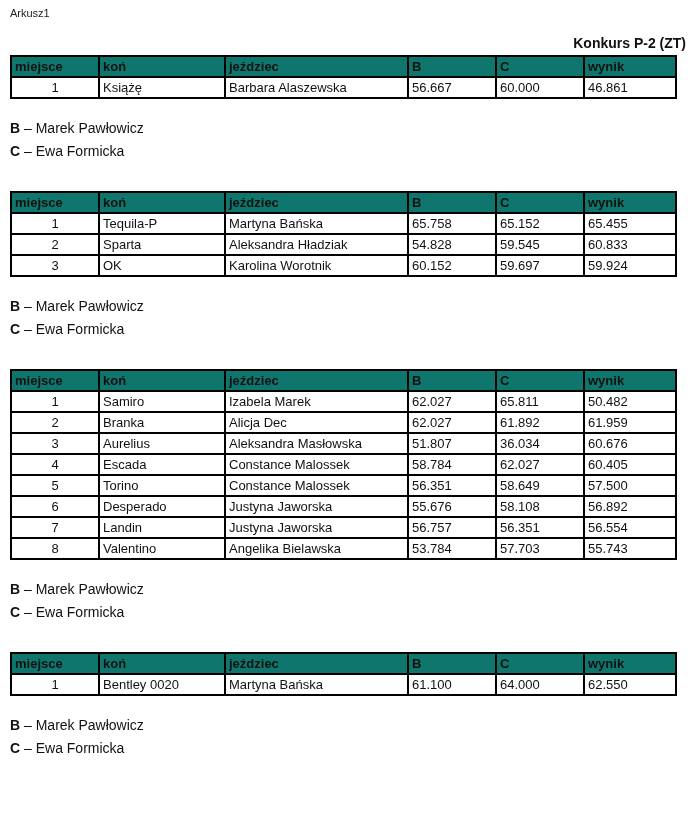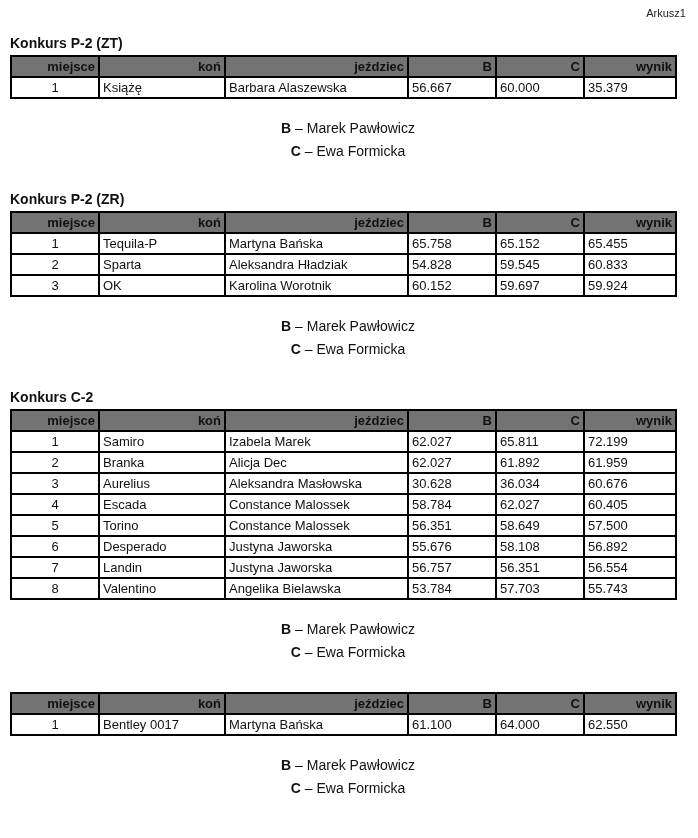--- a/index.html
+++ b/index.html
@@ -12,75 +12,75 @@
     width: 698px;
     height: 838px;
     font-family: "Liberation Sans", "DejaVu Sans", sans-serif;
     color: #111111;
     overflow: hidden;
   }
   .page {
     padding: 6px 12px 0 10px;
   }
   .sheet-title {
-    text-align: right;
+    text-align: left;
     font-size: 11px;
     line-height: 14px;
     margin: 0;
     color: #222222;
   }
   .section {
     margin-top: 15px;
     margin-bottom: 28px;
   }
   .section:first-of-type { margin-top: 15px; }
   .section-heading {
     font-size: 14px;
     font-weight: bold;
     line-height: 16px;
     margin: 0 0 4px 0;
     color: #111111;
+    text-align: right;
   }
   table.results {
     border-collapse: collapse;
     table-layout: fixed;
     width: 665px;
   }
   table.results th,
   table.results td {
     border: 2px solid #000000;
     font-size: 13px;
     height: 19px;
     line-height: 17px;
     padding: 1px 3px;
     overflow: hidden;
     white-space: nowrap;
   }
   table.results th {
     font-weight: bold;
-    text-align: right;
-    background: #737373;
+    text-align: left;
+    background: #0f766e;
   }
   td.col-0 { text-align: center; }
   td.col-1, td.col-2, td.col-3, td.col-4, td.col-5 { text-align: left; }
   col.col-0 { width: 88px; }
   col.col-1 { width: 126px; }
   col.col-2 { width: 183px; }
   col.col-3 { width: 88px; }
   col.col-4 { width: 88px; }
   col.col-5 { width: 92px; }
   .judges {
     margin-top: 18px;
   }
   .judges p {
     margin: 0;
     font-size: 14px;
     line-height: 23px;
     color: #111111;
-    text-align: center;
   }
   .judges b { font-weight: bold; }
 </style>
 </head>
 <body>
 
 <div class="page">
   <p class="sheet-title">Arkusz1</p>
 
   <div id="sections-host">
@@ -105,169 +105,21 @@
               <th class="col-5">wynik</th>
             </tr>
       </thead>
       <tbody>
             <tr>
               <td class="col-0">1</td>
               <td class="col-1">Książę</td>
               <td class="col-2">Barbara Alaszewska</td>
               <td class="col-3">56.667</td>
               <td class="col-4">60.000</td>
-              <td class="col-5">35.379</td>
-            </tr>
-          </tbody>
-    </table>
-    <div class="judges">
-          <p><b>B</b> – Marek Pawłowicz</p>
-          <p><b>C</b> – Ewa Formicka</p>
-        </div>
-  </div>
-
-  <div class="section">
-    <h2 class="section-heading">Konkurs P-2 (ZR)</h2>
-    <table class="results">
-      <colgroup>
-        <col class="col-0">
-            <col class="col-1">
-            <col class="col-2">
-        <col class="col-3">
-            <col class="col-4">
-            <col class="col-5">
-      </colgroup>
-      <thead>
-        <tr>
-              <th class="col-0">miejsce</th>
-              <th class="col-1">koń</th>
-              <th class="col-2">jeździec</th>
-              <th class="col-3">B</th>
-              <th class="col-4">C</th>
-              <th class="col-5">wynik</th>
-            </tr>
-      </thead>
-      <tbody>
-            <tr>
-              <td class="col-0">1</td>
-              <td class="col-1">Tequila-P</td>
-              <td class="col-2">Martyna Bańska</td>
-              <td class="col-3">65.758</td>
-              <td class="col-4">65.152</td>
-              <td class="col-5">65.455</td>
-            </tr>
-            <tr>
-              <td class="col-0">2</td>
-              <td class="col-1">Sparta</td>
-              <td class="col-2">Aleksandra Hładziak</td>
-              <td class="col-3">54.828</td>
-              <td class="col-4">59.545</td>
-              <td class="col-5">60.833</td>
-            </tr>
-            <tr>
-              <td class="col-0">3</td>
-              <td class="col-1">OK</td>
-              <td class="col-2">Karolina Worotnik</td>
-              <td class="col-3">60.152</td>
-              <td class="col-4">59.697</td>
-              <td class="col-5">59.924</td>
-            </tr>
-          </tbody>
-    </table>
-    <div class="judges">
-          <p><b>B</b> – Marek Pawłowicz</p>
-          <p><b>C</b> – Ewa Formicka</p>
-        </div>
-  </div>
-
-  <div class="section">
-    <h2 class="section-heading">Konkurs C-2</h2>
-    <table class="results">
-      <colgroup>
-        <col class="col-0">
-            <col class="col-1">
-            <col class="col-2">
-        <col class="col-3">
-            <col class="col-4">
-            <col class="col-5">
-      </colgroup>
-      <thead>
-        <tr>
-              <th class="col-0">miejsce</th>
-              <th class="col-1">koń</th>
-              <th class="col-2">jeździec</th>
-              <th class="col-3">B</th>
-              <th class="col-4">C</th>
-              <th class="col-5">wynik</th>
-            </tr>
-      </thead>
-      <tbody>
-            <tr>
-              <td class="col-0">1</td>
-              <td class="col-1">Samiro</td>
-              <td class="col-2">Izabela Marek</td>
-              <td class="col-3">62.027</td>
-              <td class="col-4">65.811</td>
-              <td class="col-5">72.199</td>
-            </tr>
-            <tr>
-              <td class="col-0">2</td>
-              <td class="col-1">Branka</td>
-              <td class="col-2">Alicja Dec</td>
-              <td class="col-3">62.027</td>
-              <td class="col-4">61.892</td>
-              <td class="col-5">61.959</td>
-            </tr>
-            <tr>
-              <td class="col-0">3</td>
-              <td class="col-1">Aurelius</td>
-              <td class="col-2">Aleksandra Masłowska</td>
-              <td class="col-3">30.628</td>
-              <td class="col-4">36.034</td>
-              <td class="col-5">60.676</td>
-            </tr>
-            <tr>
-              <td class="col-0">4</td>
-              <td class="col-1">Escada</td>
-              <td class="col-2">Constance Malossek</td>
-              <td class="col-3">58.784</td>
-              <td class="col-4">62.027</td>
-              <td class="col-5">60.405</td>
-            </tr>
-            <tr>
-              <td class="col-0">5</td>
-              <td class="col-1">Torino</td>
-              <td class="col-2">Constance Malossek</td>
-              <td class="col-3">56.351</td>
-              <td class="col-4">58.649</td>
-              <td class="col-5">57.500</td>
-            </tr>
-            <tr>
-              <td class="col-0">6</td>
-              <td class="col-1">Desperado</td>
-              <td class="col-2">Justyna Jaworska</td>
-              <td class="col-3">55.676</td>
-              <td class="col-4">58.108</td>
-              <td class="col-5">56.892</td>
-            </tr>
-            <tr>
-              <td class="col-0">7</td>
-              <td class="col-1">Landin</td>
-              <td class="col-2">Justyna Jaworska</td>
-              <td class="col-3">56.757</td>
-              <td class="col-4">56.351</td>
-              <td class="col-5">56.554</td>
-            </tr>
-            <tr>
-              <td class="col-0">8</td>
-              <td class="col-1">Valentino</td>
-              <td class="col-2">Angelika Bielawska</td>
-              <td class="col-3">53.784</td>
-              <td class="col-4">57.703</td>
-              <td class="col-5">55.743</td>
+              <td class="col-5">46.861</td>
             </tr>
           </tbody>
     </table>
     <div class="judges">
           <p><b>B</b> – Marek Pawłowicz</p>
           <p><b>C</b> – Ewa Formicka</p>
         </div>
   </div>
 
   <div class="section">
@@ -286,21 +138,167 @@
               <th class="col-1">koń</th>
               <th class="col-2">jeździec</th>
               <th class="col-3">B</th>
               <th class="col-4">C</th>
               <th class="col-5">wynik</th>
             </tr>
       </thead>
       <tbody>
             <tr>
               <td class="col-0">1</td>
-              <td class="col-1">Bentley 0017</td>
+              <td class="col-1">Tequila-P</td>
+              <td class="col-2">Martyna Bańska</td>
+              <td class="col-3">65.758</td>
+              <td class="col-4">65.152</td>
+              <td class="col-5">65.455</td>
+            </tr>
+            <tr>
+              <td class="col-0">2</td>
+              <td class="col-1">Sparta</td>
+              <td class="col-2">Aleksandra Hładziak</td>
+              <td class="col-3">54.828</td>
+              <td class="col-4">59.545</td>
+              <td class="col-5">60.833</td>
+            </tr>
+            <tr>
+              <td class="col-0">3</td>
+              <td class="col-1">OK</td>
+              <td class="col-2">Karolina Worotnik</td>
+              <td class="col-3">60.152</td>
+              <td class="col-4">59.697</td>
+              <td class="col-5">59.924</td>
+            </tr>
+          </tbody>
+    </table>
+    <div class="judges">
+          <p><b>B</b> – Marek Pawłowicz</p>
+          <p><b>C</b> – Ewa Formicka</p>
+        </div>
+  </div>
+
+  <div class="section">
+    <table class="results">
+      <colgroup>
+        <col class="col-0">
+            <col class="col-1">
+            <col class="col-2">
+        <col class="col-3">
+            <col class="col-4">
+            <col class="col-5">
+      </colgroup>
+      <thead>
+        <tr>
+              <th class="col-0">miejsce</th>
+              <th class="col-1">koń</th>
+              <th class="col-2">jeździec</th>
+              <th class="col-3">B</th>
+              <th class="col-4">C</th>
+              <th class="col-5">wynik</th>
+            </tr>
+      </thead>
+      <tbody>
+            <tr>
+              <td class="col-0">1</td>
+              <td class="col-1">Samiro</td>
+              <td class="col-2">Izabela Marek</td>
+              <td class="col-3">62.027</td>
+              <td class="col-4">65.811</td>
+              <td class="col-5">50.482</td>
+            </tr>
+            <tr>
+              <td class="col-0">2</td>
+              <td class="col-1">Branka</td>
+              <td class="col-2">Alicja Dec</td>
+              <td class="col-3">62.027</td>
+              <td class="col-4">61.892</td>
+              <td class="col-5">61.959</td>
+            </tr>
+            <tr>
+              <td class="col-0">3</td>
+              <td class="col-1">Aurelius</td>
+              <td class="col-2">Aleksandra Masłowska</td>
+              <td class="col-3">51.807</td>
+              <td class="col-4">36.034</td>
+              <td class="col-5">60.676</td>
+            </tr>
+            <tr>
+              <td class="col-0">4</td>
+              <td class="col-1">Escada</td>
+              <td class="col-2">Constance Malossek</td>
+              <td class="col-3">58.784</td>
+              <td class="col-4">62.027</td>
+              <td class="col-5">60.405</td>
+            </tr>
+            <tr>
+              <td class="col-0">5</td>
+              <td class="col-1">Torino</td>
+              <td class="col-2">Constance Malossek</td>
+              <td class="col-3">56.351</td>
+              <td class="col-4">58.649</td>
+              <td class="col-5">57.500</td>
+            </tr>
+            <tr>
+              <td class="col-0">6</td>
+              <td class="col-1">Desperado</td>
+              <td class="col-2">Justyna Jaworska</td>
+              <td class="col-3">55.676</td>
+              <td class="col-4">58.108</td>
+              <td class="col-5">56.892</td>
+            </tr>
+            <tr>
+              <td class="col-0">7</td>
+              <td class="col-1">Landin</td>
+              <td class="col-2">Justyna Jaworska</td>
+              <td class="col-3">56.757</td>
+              <td class="col-4">56.351</td>
+              <td class="col-5">56.554</td>
+            </tr>
+            <tr>
+              <td class="col-0">8</td>
+              <td class="col-1">Valentino</td>
+              <td class="col-2">Angelika Bielawska</td>
+              <td class="col-3">53.784</td>
+              <td class="col-4">57.703</td>
+              <td class="col-5">55.743</td>
+            </tr>
+          </tbody>
+    </table>
+    <div class="judges">
+          <p><b>B</b> – Marek Pawłowicz</p>
+          <p><b>C</b> – Ewa Formicka</p>
+        </div>
+  </div>
+
+  <div class="section">
+    <table class="results">
+      <colgroup>
+        <col class="col-0">
+            <col class="col-1">
+            <col class="col-2">
+        <col class="col-3">
+            <col class="col-4">
+            <col class="col-5">
+      </colgroup>
+      <thead>
+        <tr>
+              <th class="col-0">miejsce</th>
+              <th class="col-1">koń</th>
+              <th class="col-2">jeździec</th>
+              <th class="col-3">B</th>
+              <th class="col-4">C</th>
+              <th class="col-5">wynik</th>
+            </tr>
+      </thead>
+      <tbody>
+            <tr>
+              <td class="col-0">1</td>
+              <td class="col-1">Bentley 0020</td>
               <td class="col-2">Martyna Bańska</td>
               <td class="col-3">61.100</td>
               <td class="col-4">64.000</td>
               <td class="col-5">62.550</td>
             </tr>
           </tbody>
     </table>
     <div class="judges">
           <p><b>B</b> – Marek Pawłowicz</p>
           <p><b>C</b> – Ewa Formicka</p>

